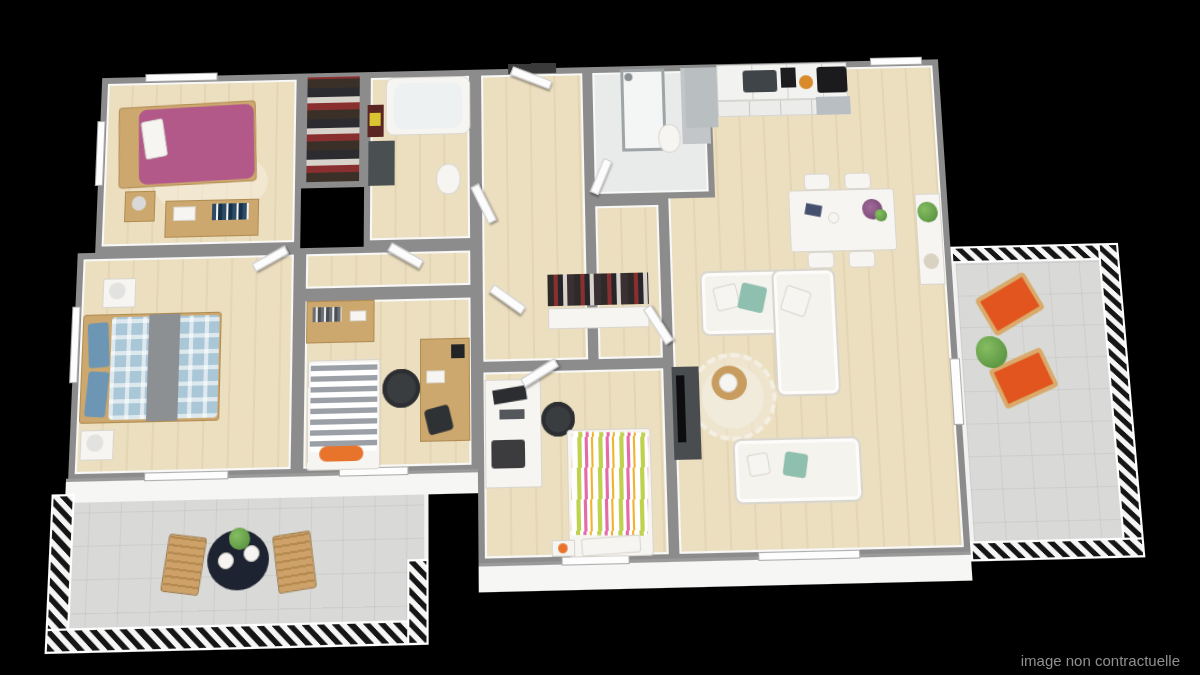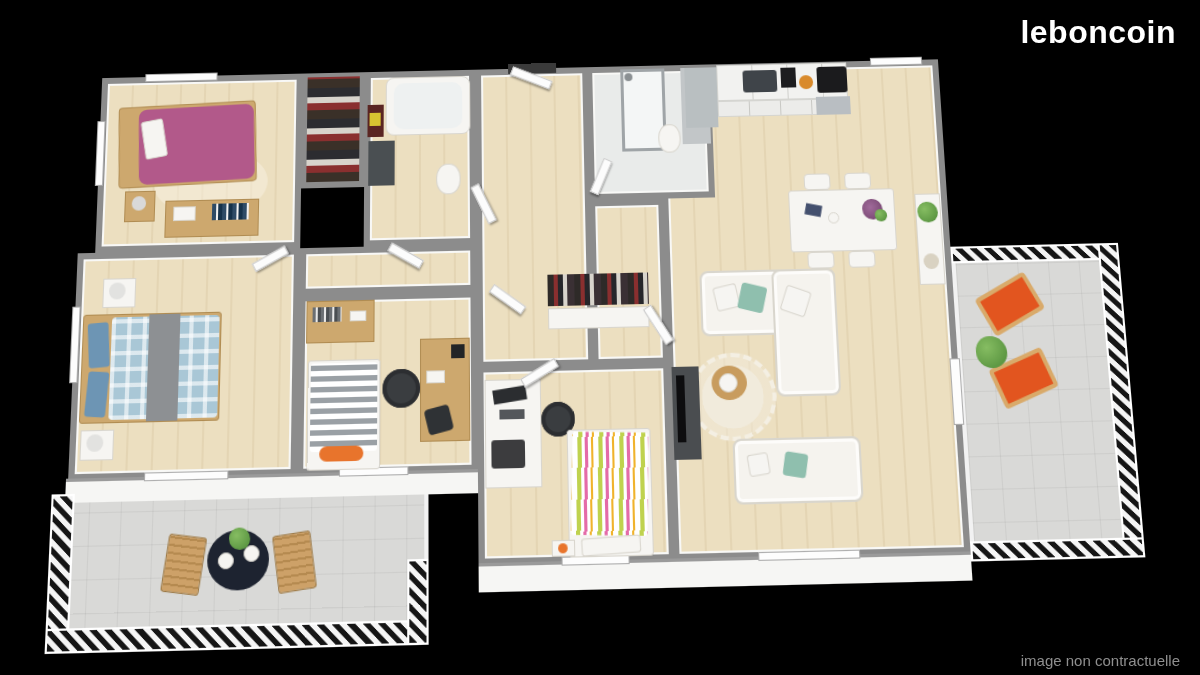--- a/index.html
+++ b/index.html
@@ -181,15 +181,14 @@
         <div class="it white" style="left: 172px; top: 458px; width: 15px; height: 15px; border-radius: 50%;"></div>
         <div class="it white" style="left: 196px; top: 452px; width: 15px; height: 15px; border-radius: 50%;"></div>
         <div class="it plant" style="left: 182px; top: 436px; width: 20px; height: 20px;"></div>
         <div class="it slats" style="left: 122px; top: 442px; width: 36px; height: 52px; transform: rotate(8deg);"></div>
         <div class="it slats" style="left: 226px; top: 442px; width: 36px; height: 52px; transform: rotate(-8deg);"></div>
         <div class="it deck" style="left: 906px; top: 226px; width: 56px; height: 40px; transform: rotate(-28deg);"></div>
         <div class="it deck" style="left: 914px; top: 296px; width: 56px; height: 40px; transform: rotate(-22deg);"></div>
         <div class="it plant" style="left: 898px; top: 276px; width: 30px; height: 30px;"></div>
       </div>
   </div>
-  <div class="logo">leboncoin</div>
   <div class="caption">image non contractuelle</div>
 </div>
 
 </body></html>

